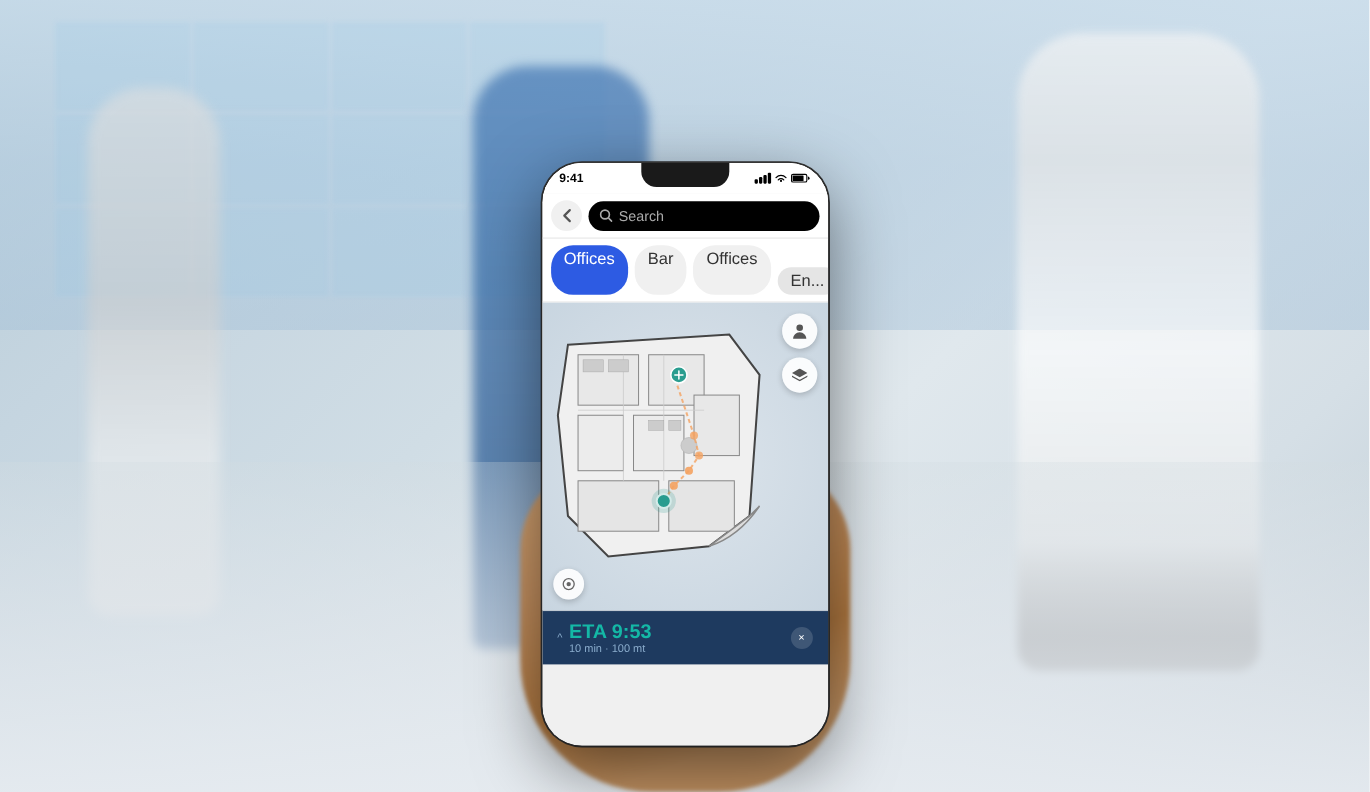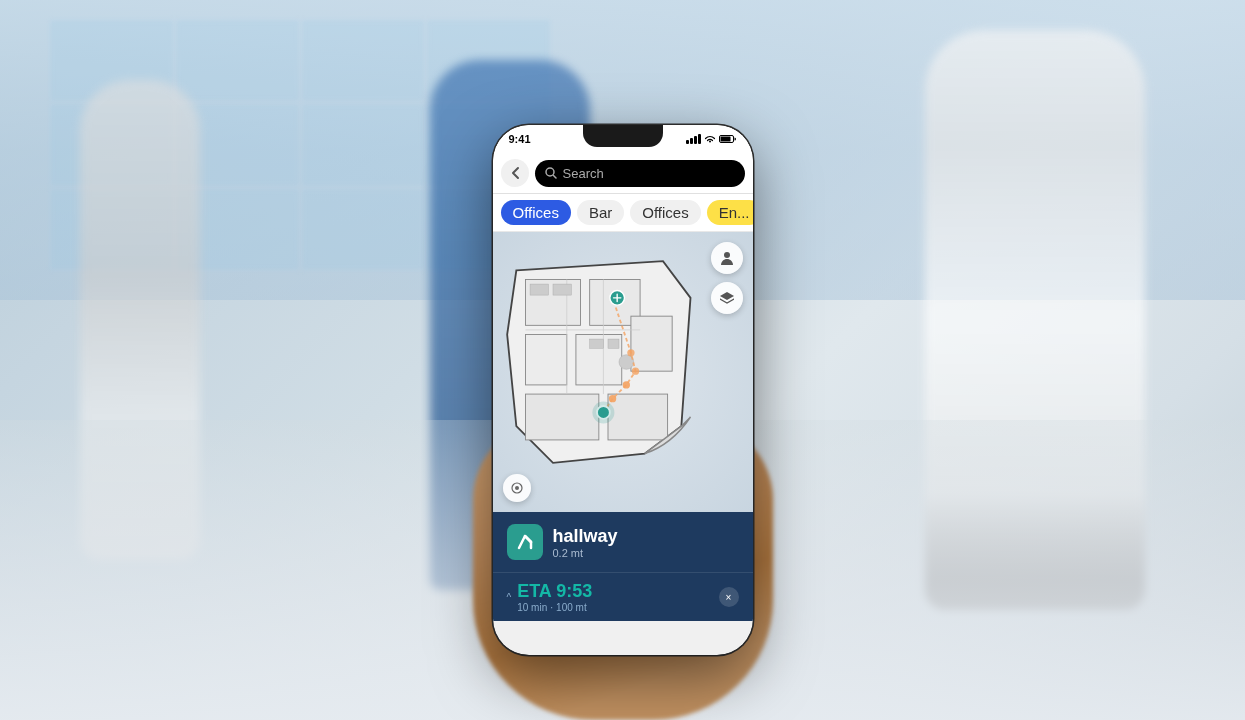--- a/index.html
+++ b/index.html
@@ -78,21 +78,21 @@
         rgba(225,230,235,0.6) 50%,
         rgba(230,235,240,0.9) 100%
       );
     }
 
     
     .phone-wrapper {
       position: absolute;
       left: 50%;
       transform: translateX(-50%);
-      top: 125px;
+      top: 148px;
       z-index: 10;
     }
 
     .phone {
       width: 260px;
       height: 530px;
       background: #1a1a1a;
       border-radius: 36px;
       position: relative;
       box-shadow: 
@@ -231,22 +231,23 @@
       background: #f0f0f0;
       color: #333;
     }
 
     .pill-parking {
       background: #f0f0f0;
       color: #333;
     }
 
     .pill-more {
-      background: #fde047;
+      background: #e5e5e5;
       color: #333;
+      margin-top: 20px;
     }
 
     
     .map-area {
       background: #e8ecf0;
       position: relative;
       height: 280px;
       overflow: hidden;
     }
 
@@ -549,33 +550,20 @@
           </svg>
         </div>
         <div class="map-btn-location">
           <svg width="12" height="12" viewBox="0 0 12 12" fill="none">
             <circle cx="6" cy="6" r="5" stroke="#666" stroke-width="1.2"></circle>
             <circle cx="6" cy="6" r="2" fill="#666"></circle>
           </svg>
         </div>
       </div>
 
-      <div class="nav-card">
-        <div class="nav-arrow-icon">
-          <svg width="20" height="20" viewBox="0 0 20 20" fill="none">
-            <path d="M4 16 L10 4 L16 10" stroke="white" stroke-width="2.5" stroke-linecap="round" stroke-linejoin="round"></path>
-            <path d="M10 4 L16 10" stroke="white" stroke-width="2.5" stroke-linecap="round" stroke-linejoin="round"></path>
-            <path d="M16 10 L16 16" stroke="white" stroke-width="2.5" stroke-linecap="round" stroke-linejoin="round"></path>
-          </svg>
-        </div>
-        <div class="nav-info">
-          <div class="nav-destination">hallway</div>
-          <div class="nav-distance">0.2 mt</div>
-        </div>
-      </div>
 
       <div class="eta-bar">
         <span class="eta-expand">^</span>
         <div class="eta-info">
           <div class="eta-time">ETA 9:53</div>
           <div class="eta-details">10 min · 100 mt</div>
         </div>
         <div class="eta-close">
           <span>×</span>
         </div>

